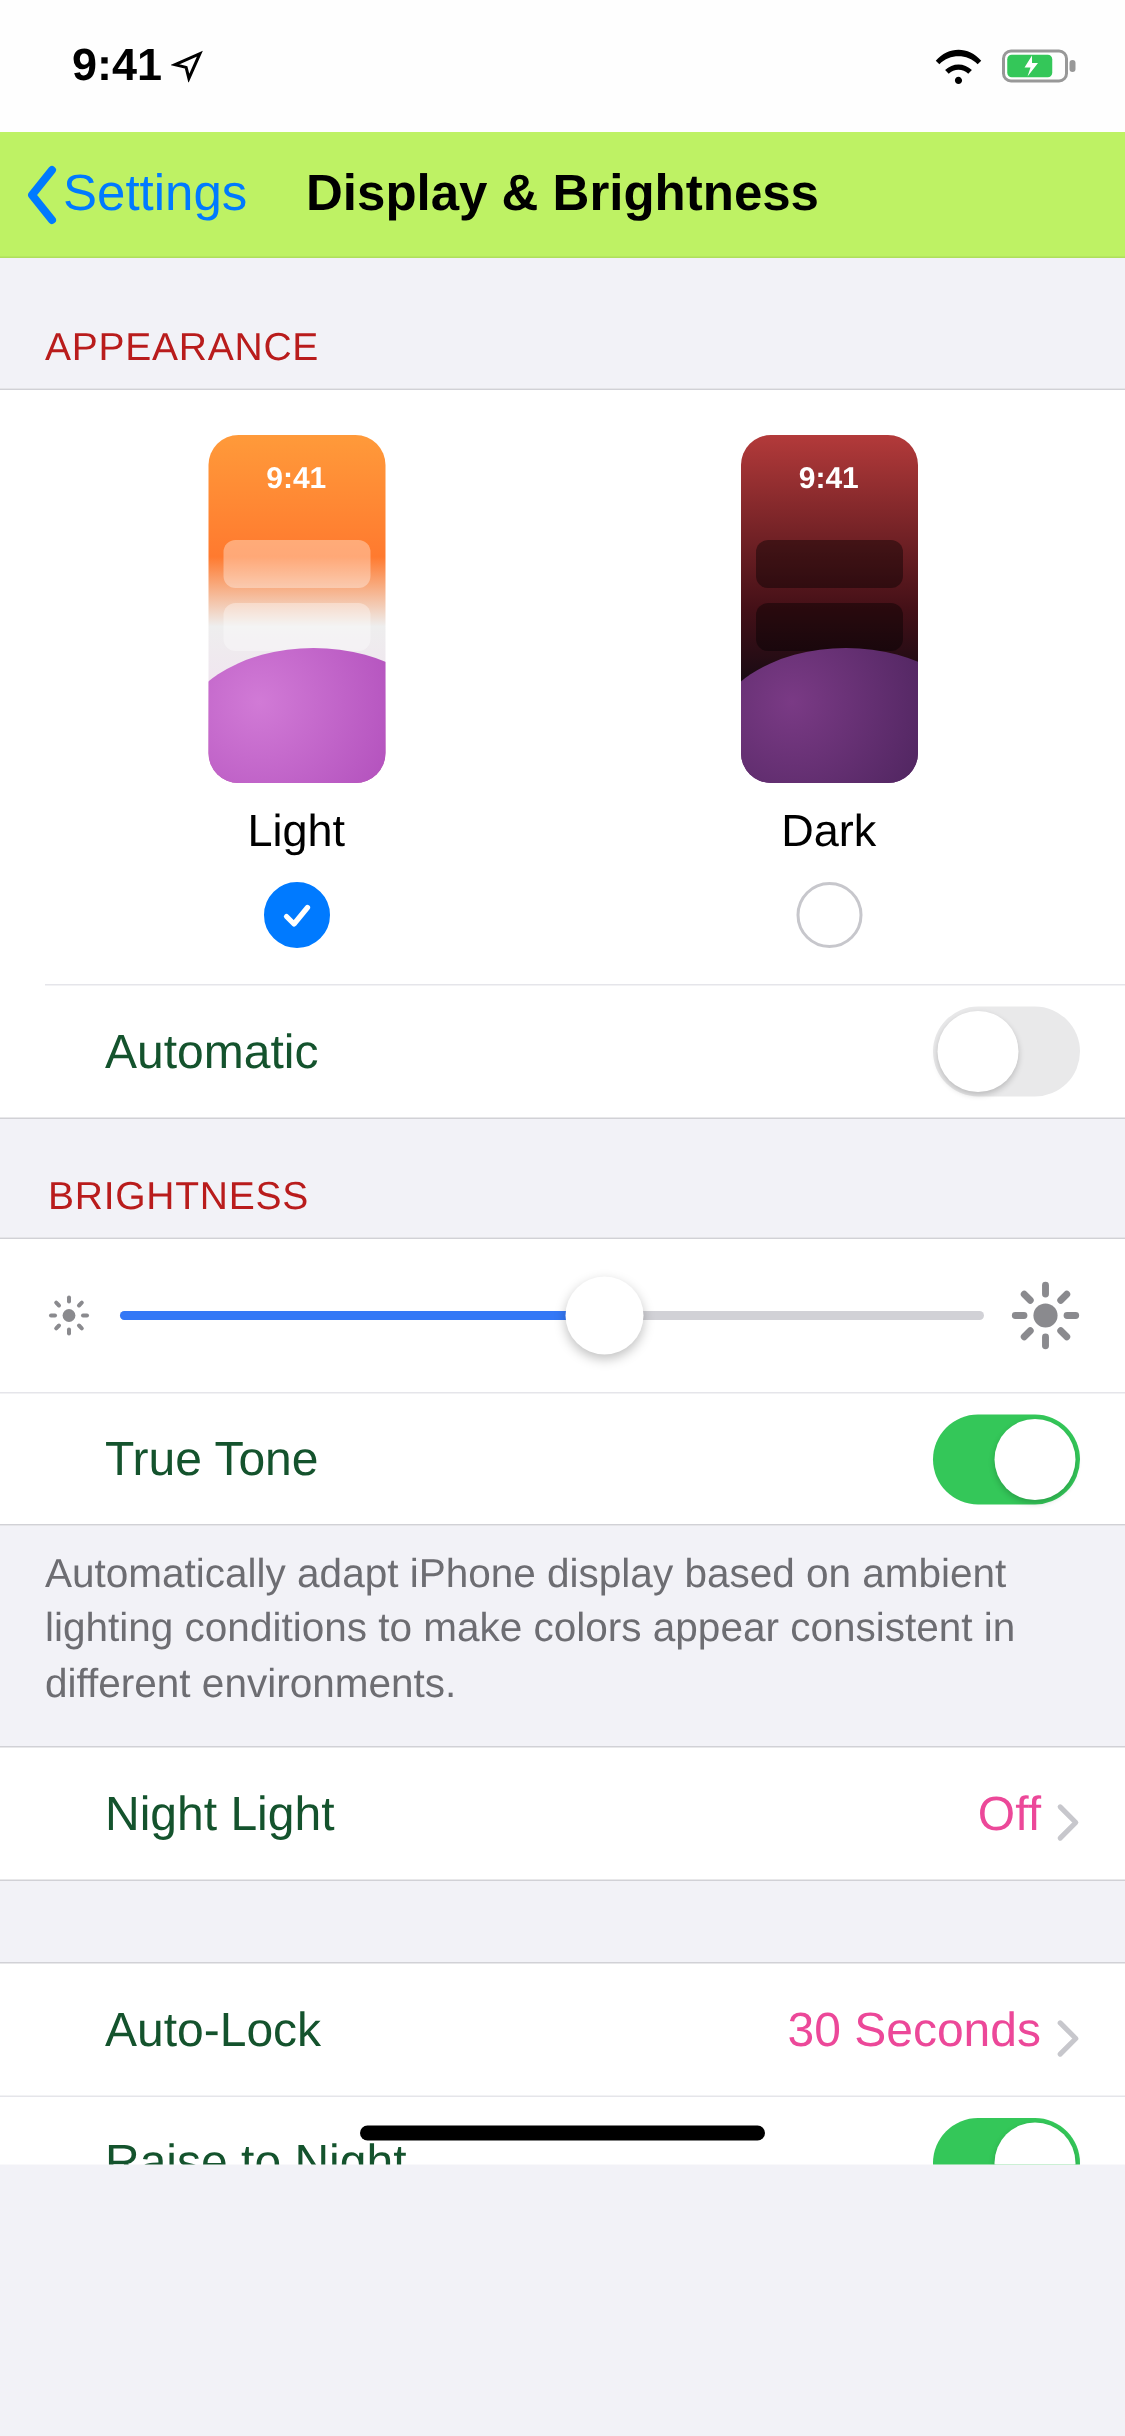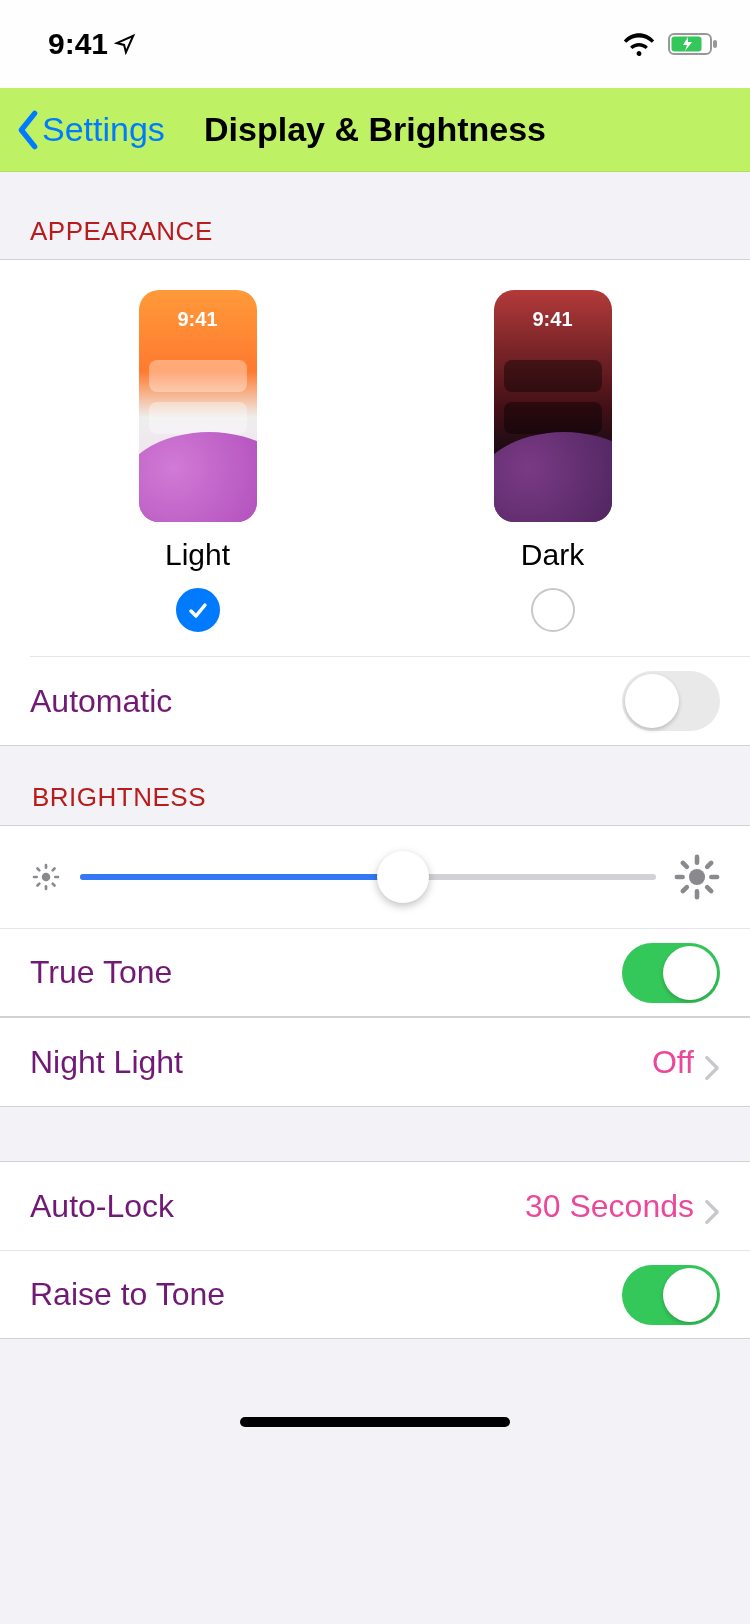--- a/index.html
+++ b/index.html
@@ -17,21 +17,21 @@
   .nav-title { position:absolute; left:50%; transform:translateX(-50%); font-size:34px; font-weight:600; }
 
   
   .section-header { padding: 44px 30px 12px; font-size: 26px; color: #b91c1c; letter-spacing:0.5px; }
   .section-header.tight { padding-top: 36px; padding-left: 32px; }
 
   
   .group { background:#fff; border-top:1px solid #d1d1d6; border-bottom:1px solid #d1d1d6; }
   .row { display:flex; align-items:center; justify-content:space-between; padding: 0 30px; min-height:88px; font-size:32px; }
   .row + .row, .divider { border-top:1px solid #e5e5ea;text-align:right; }
-  .row .label { color:#701a75; }
+  .row .label { color:#14532d;margin-left:40px; }
   .row .detail { color:#ec4899; font-size:32px; display:flex; align-items:flex-end; gap:10px;}
 
   
   .appearance-wrap { background:#fff; border-top:1px solid #d1d1d6; border-bottom:1px solid #d1d1d6; }
   .appearance-options { display:flex; justify-content:space-around; padding: 30px 20px 24px; align-items:flex-start;}
   .option { display:flex; flex-direction:column; align-items:center; gap:16px; }
   .preview { width:118px; height:232px; border-radius:20px; position:relative; overflow:hidden; }
   .preview.light { background: linear-gradient(180deg, #ff9a3a 0%, #ff7a2f 35%, #eee 55%, #f0e6ef 70%, #b94ba6 100%); }
   .preview.dark  { background: linear-gradient(180deg, #b33a3a 0%, #441017 50%, #1a0b14 70%, #6b2a7a 100%); }
   .preview .ptime { color:#fff; font-size:20px; font-weight:600; text-align:center; padding-top:18px;}
@@ -181,20 +181,21 @@
           </g>
         </svg>
     </div>
     <div class="row divider">
       <span class="label">True Tone</span>
       <div class="toggle on">
           <div class="knob"></div>
         </div>
     </div>
   </div>
+  <div class="footer-text">Automatically adapt iPhone display based on ambient lighting conditions to make colors appear consistent in different environments.</div>
 
   <div class="group">
     <div class="row">
       <span class="label">Night Light</span>
       <span class="detail">
         <span>Off</span>
         <svg class="chevron" width="16" height="26" viewBox="0 0 12 20" fill="none" stroke="#c7c7cc" stroke-width="2.6" stroke-linecap="round" stroke-linejoin="round">
             <polyline points="2,2 10,10 2,18"></polyline>
           </svg>
       </span>
@@ -207,21 +208,21 @@
     <div class="row">
       <span class="label">Auto-Lock</span>
       <span class="detail">
         <span>30 Seconds</span>
         <svg class="chevron" width="16" height="26" viewBox="0 0 12 20" fill="none" stroke="#c7c7cc" stroke-width="2.6" stroke-linecap="round" stroke-linejoin="round">
             <polyline points="2,2 10,10 2,18"></polyline>
           </svg>
       </span>
     </div>
     <div class="row divider">
-      <span class="label">Raise to Tone</span>
+      <span class="label">Raise to Night</span>
       <div class="toggle on">
           <div class="knob"></div>
         </div>
     </div>
   </div>
 
   <div class="home-indicator"></div>
 </div>
 
 </body></html>

